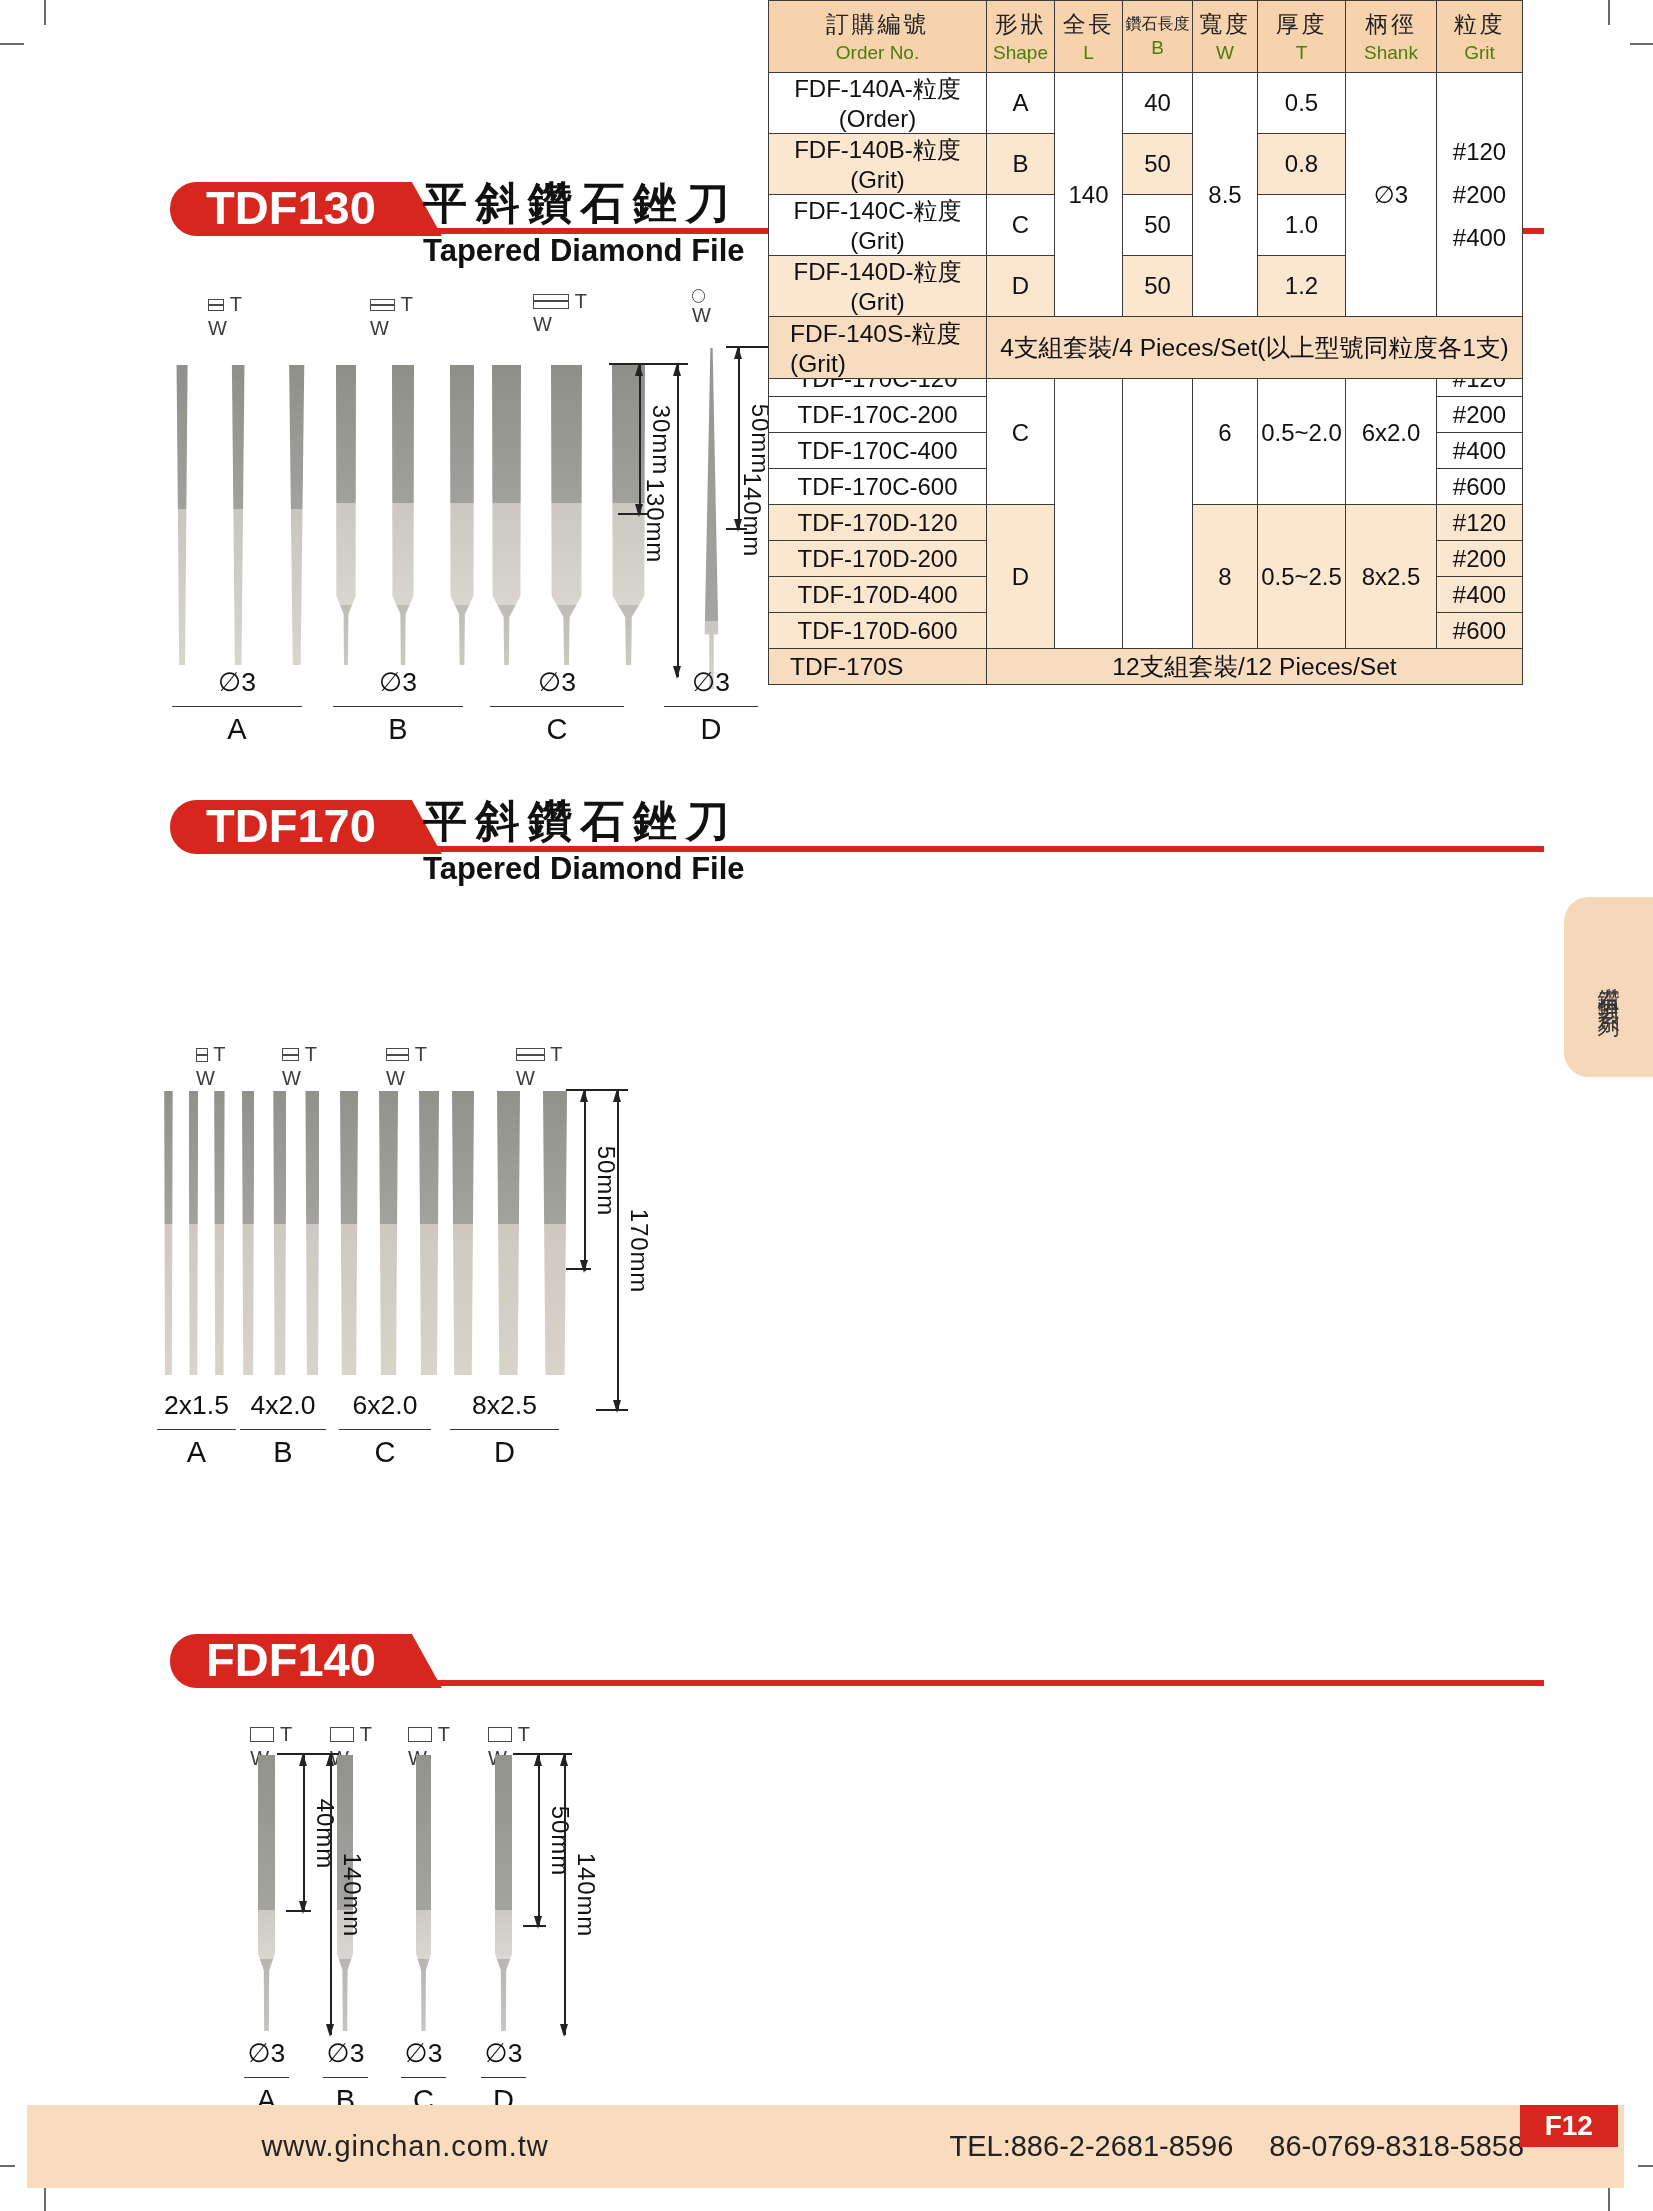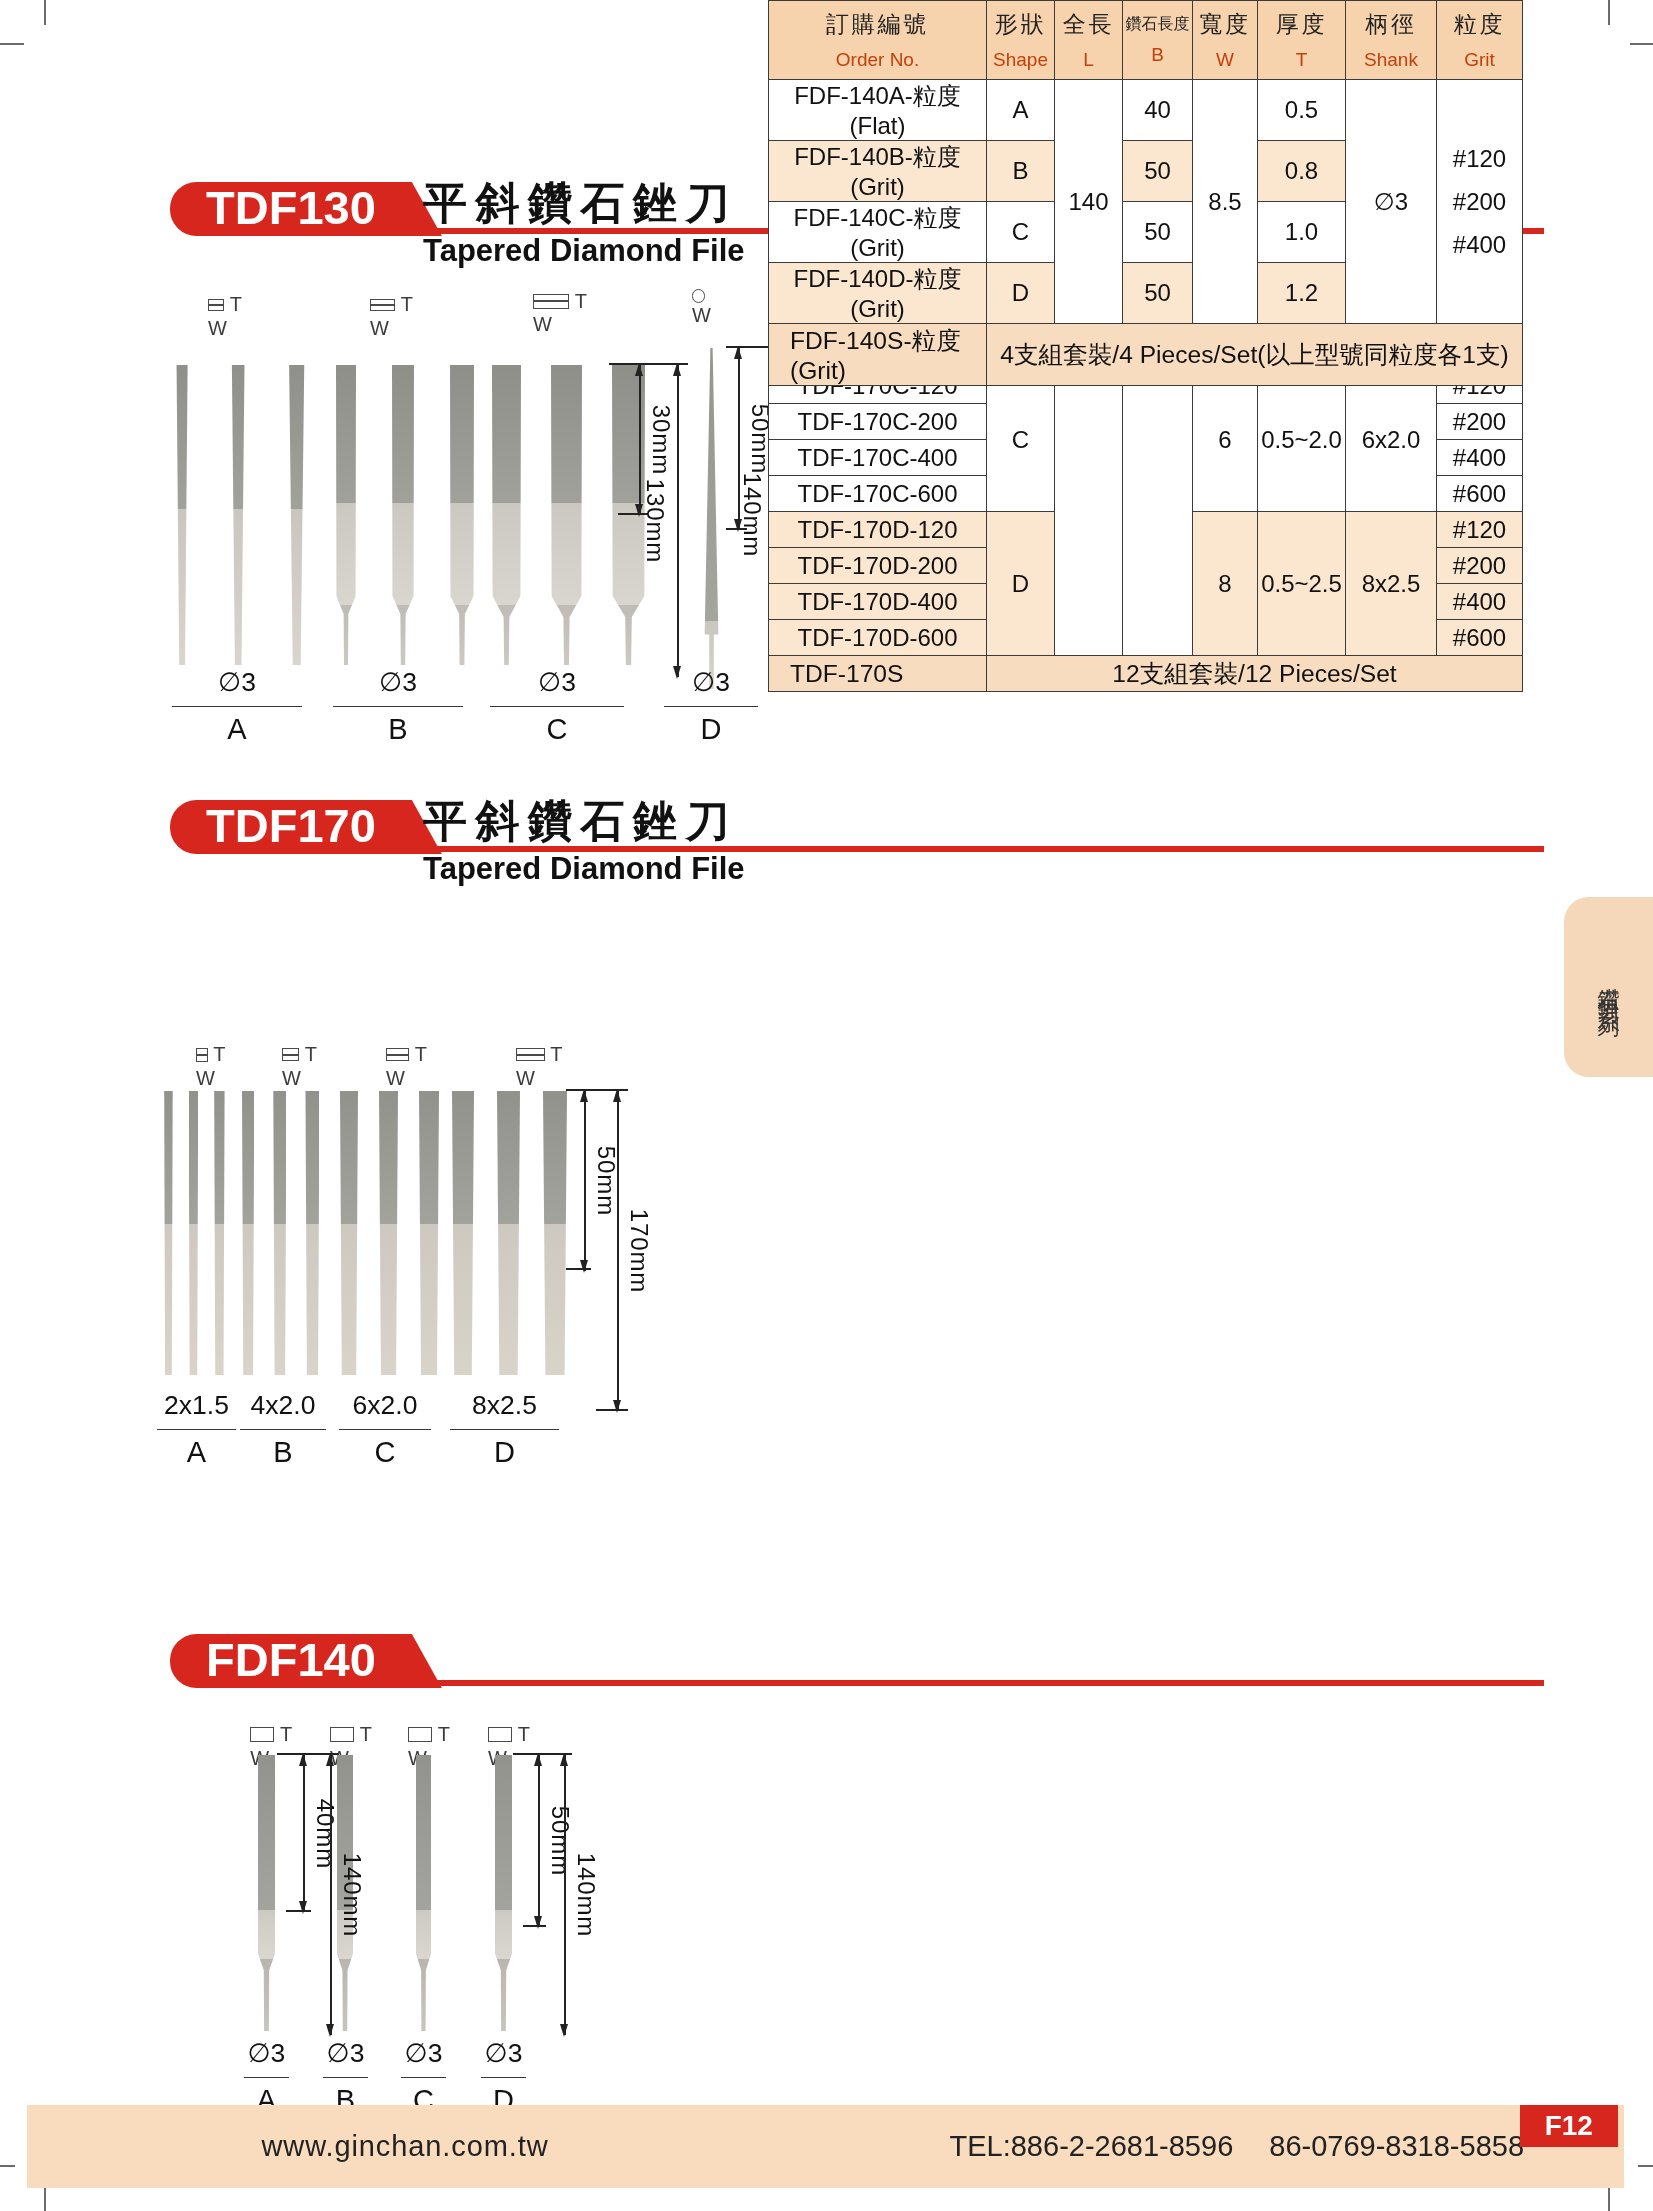--- a/index.html
+++ b/index.html
@@ -24,21 +24,21 @@
          clip-path:polygon(0 0,100% 100%,0 100%);}
   .titles{position:absolute;left:238px;top:-11.4px;white-space:nowrap;display:flex;align-items:baseline;flex-direction:column;}
   .tzh{font-size:44px;font-weight:700;letter-spacing:8.5px;color:#111;}
   .ten{font-size:31px;font-weight:700;margin-left:15px;color:#111;}
 
   
   table.spec{position:absolute;left:768px;border-collapse:collapse;table-layout:fixed;width:754px;background:#fff;}
   .spec th,.spec td{border:1.9px solid #3d3b38;}
   .spec th{background:#f6d2ad;font-weight:400;padding:7.6px 0 8.5px;}
   .hzh{font-size:23px;letter-spacing:2.8px;color:#222;}
-  .hen{font-size:19px;margin-top:9px;color:#c2410c;}
+  .hen{font-size:19px;margin-top:2px;color:#4d7c0f;}
   .spec th:nth-child(4) .hzh{font-size:16px;letter-spacing:0;}
   .spec td{text-align:center;font-size:24px;color:#111;padding:0;}
   #t0 td,#t1 td{height:35px;}
   #t2 td{height:36px;}
   .spec td.hl,.spec tr.set td{background:#fbe7d0;}
   .spec tr.set td{background:#f8dcc0;height:45px;font-size:24.6px;}
   .spec tr.set td.setlabel{text-align:left;padding-left:21px;}
   .spec td.pre{white-space:pre-line;line-height:1.8;}
 
   
@@ -638,21 +638,21 @@
             <div class="hen">Shank</div>
           </th>
           <th>
             <div class="hzh">粒度</div>
             <div class="hen">Grit</div>
           </th>
         </tr>
       </thead>
       <tbody>
         <tr>
-          <td>FDF-140A-粒度(Flat)</td>
+          <td>FDF-140A-粒度(Order)</td>
           <td>A</td>
           <td rowspan="4">140</td>
           <td>40</td>
           <td rowspan="4">8.5</td>
           <td>0.5</td>
           <td rowspan="4">∅3</td>
           <td rowspan="4" class="pre">#120
 #200
 #400</td>
         </tr>

